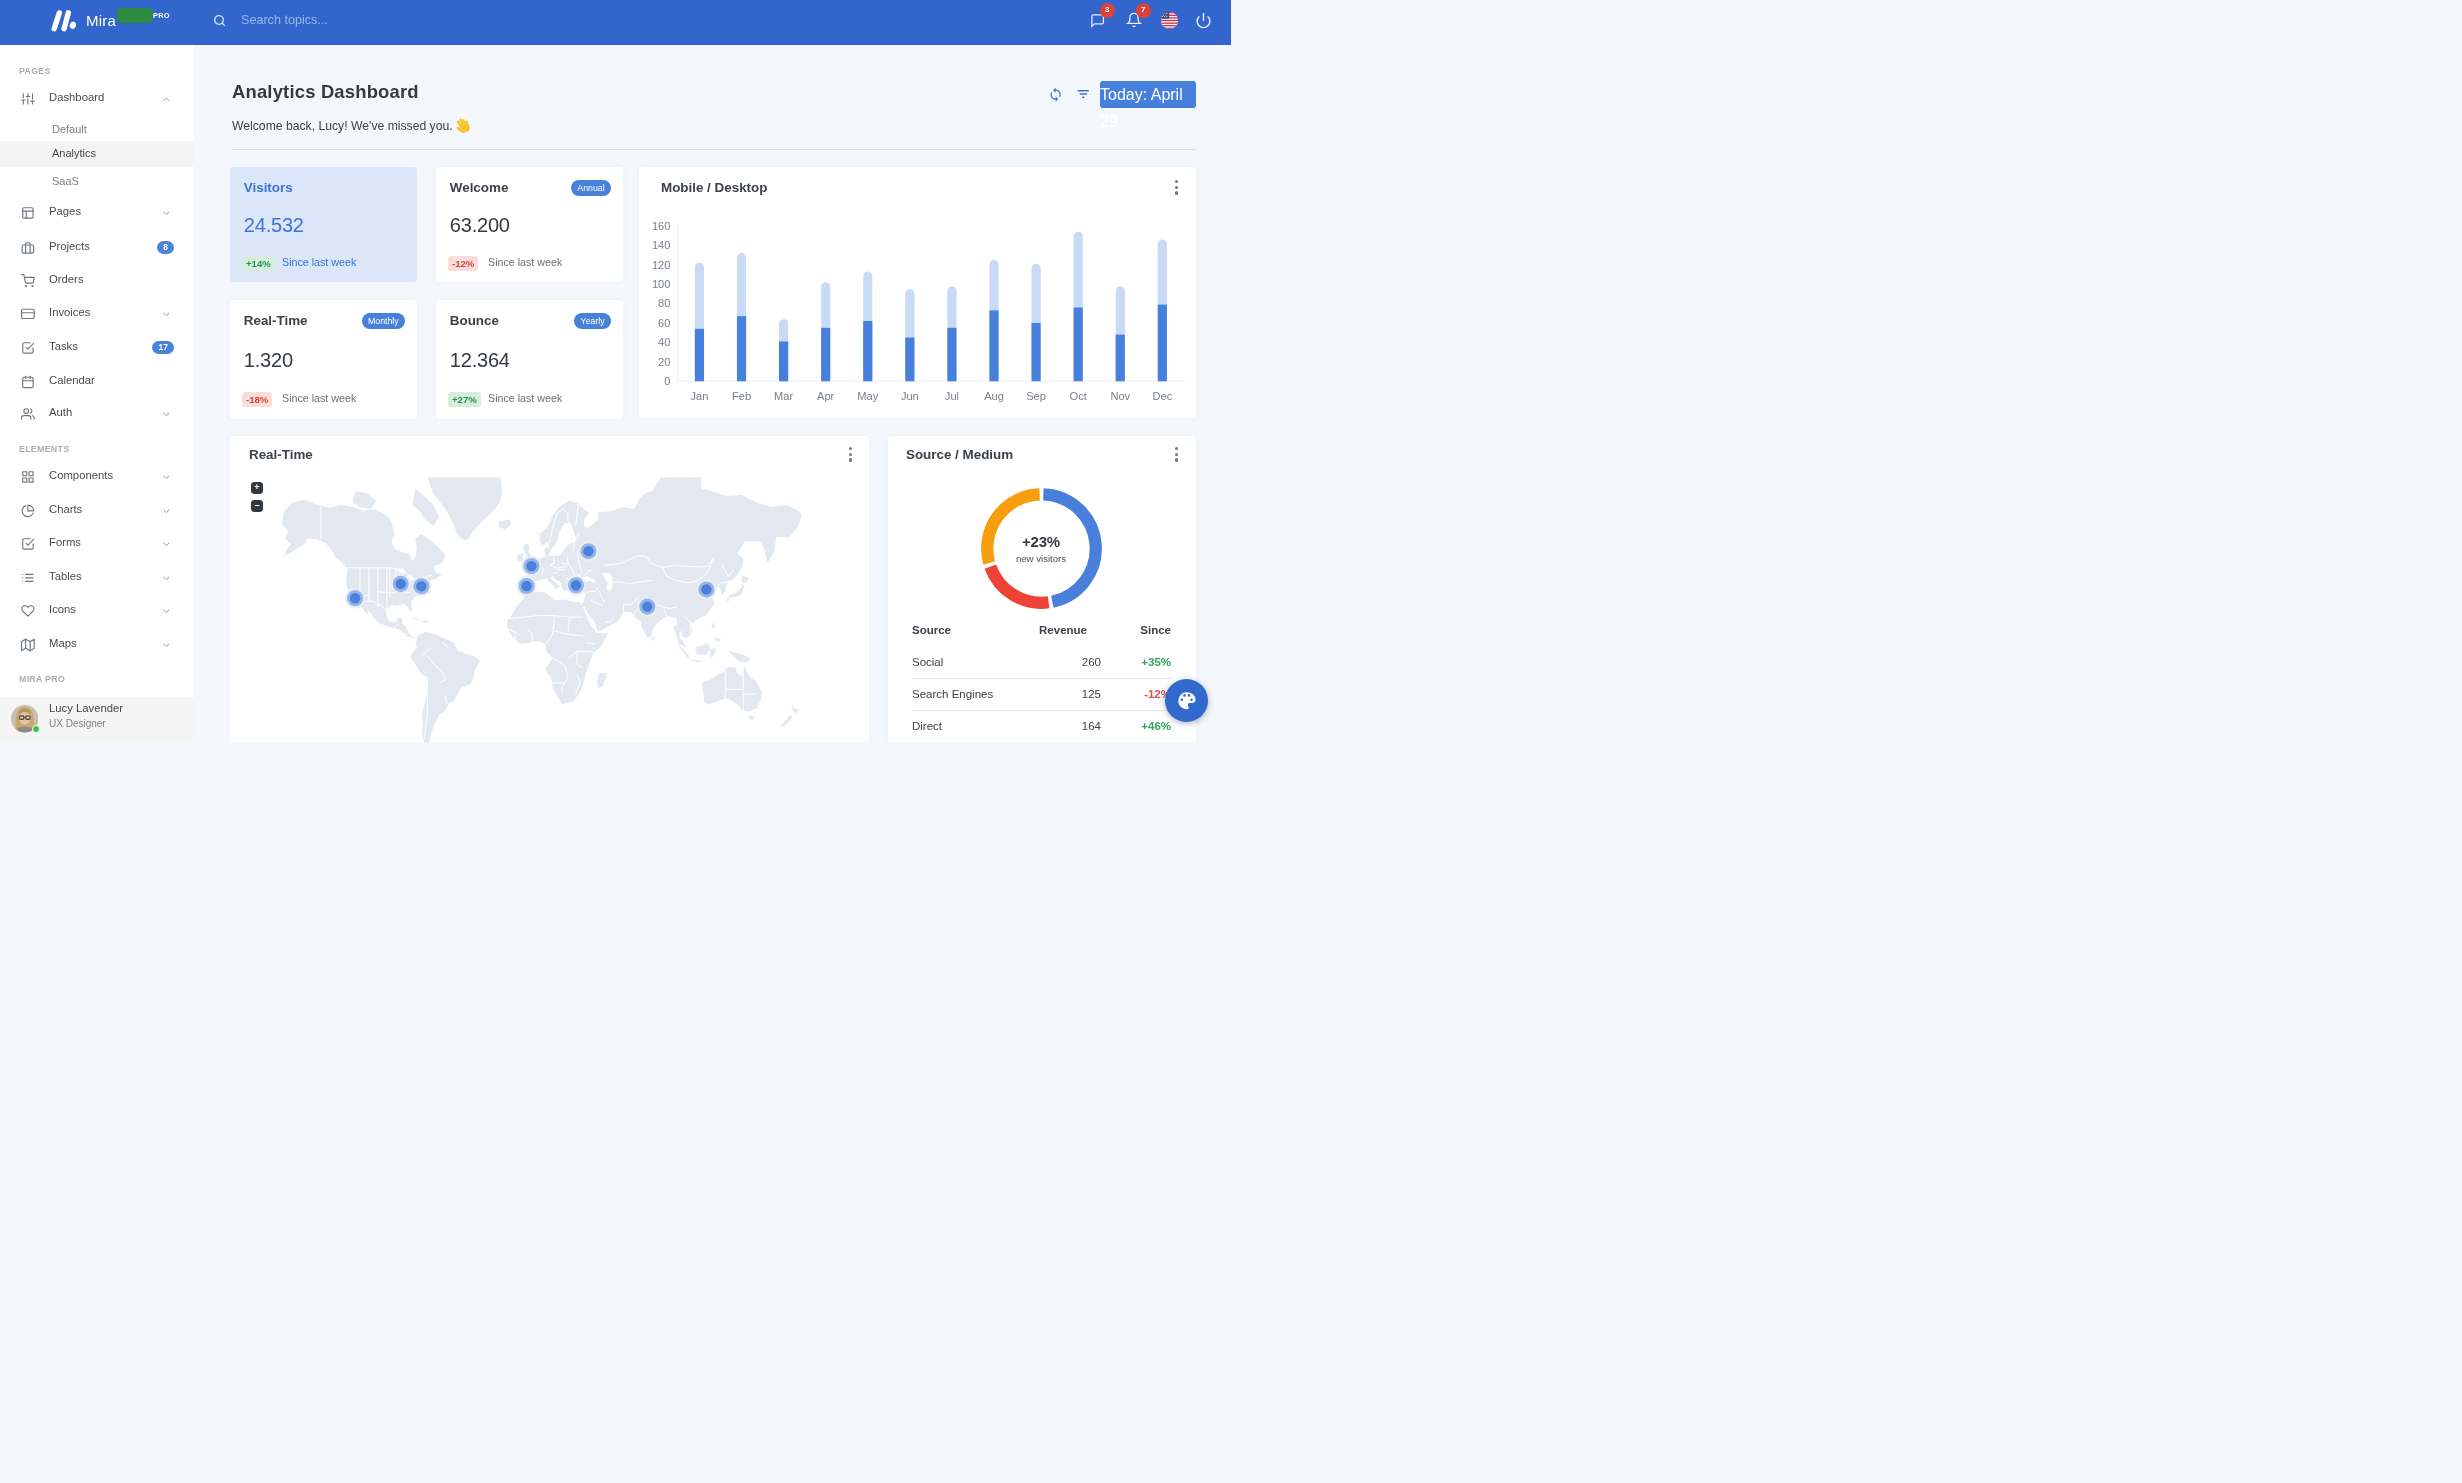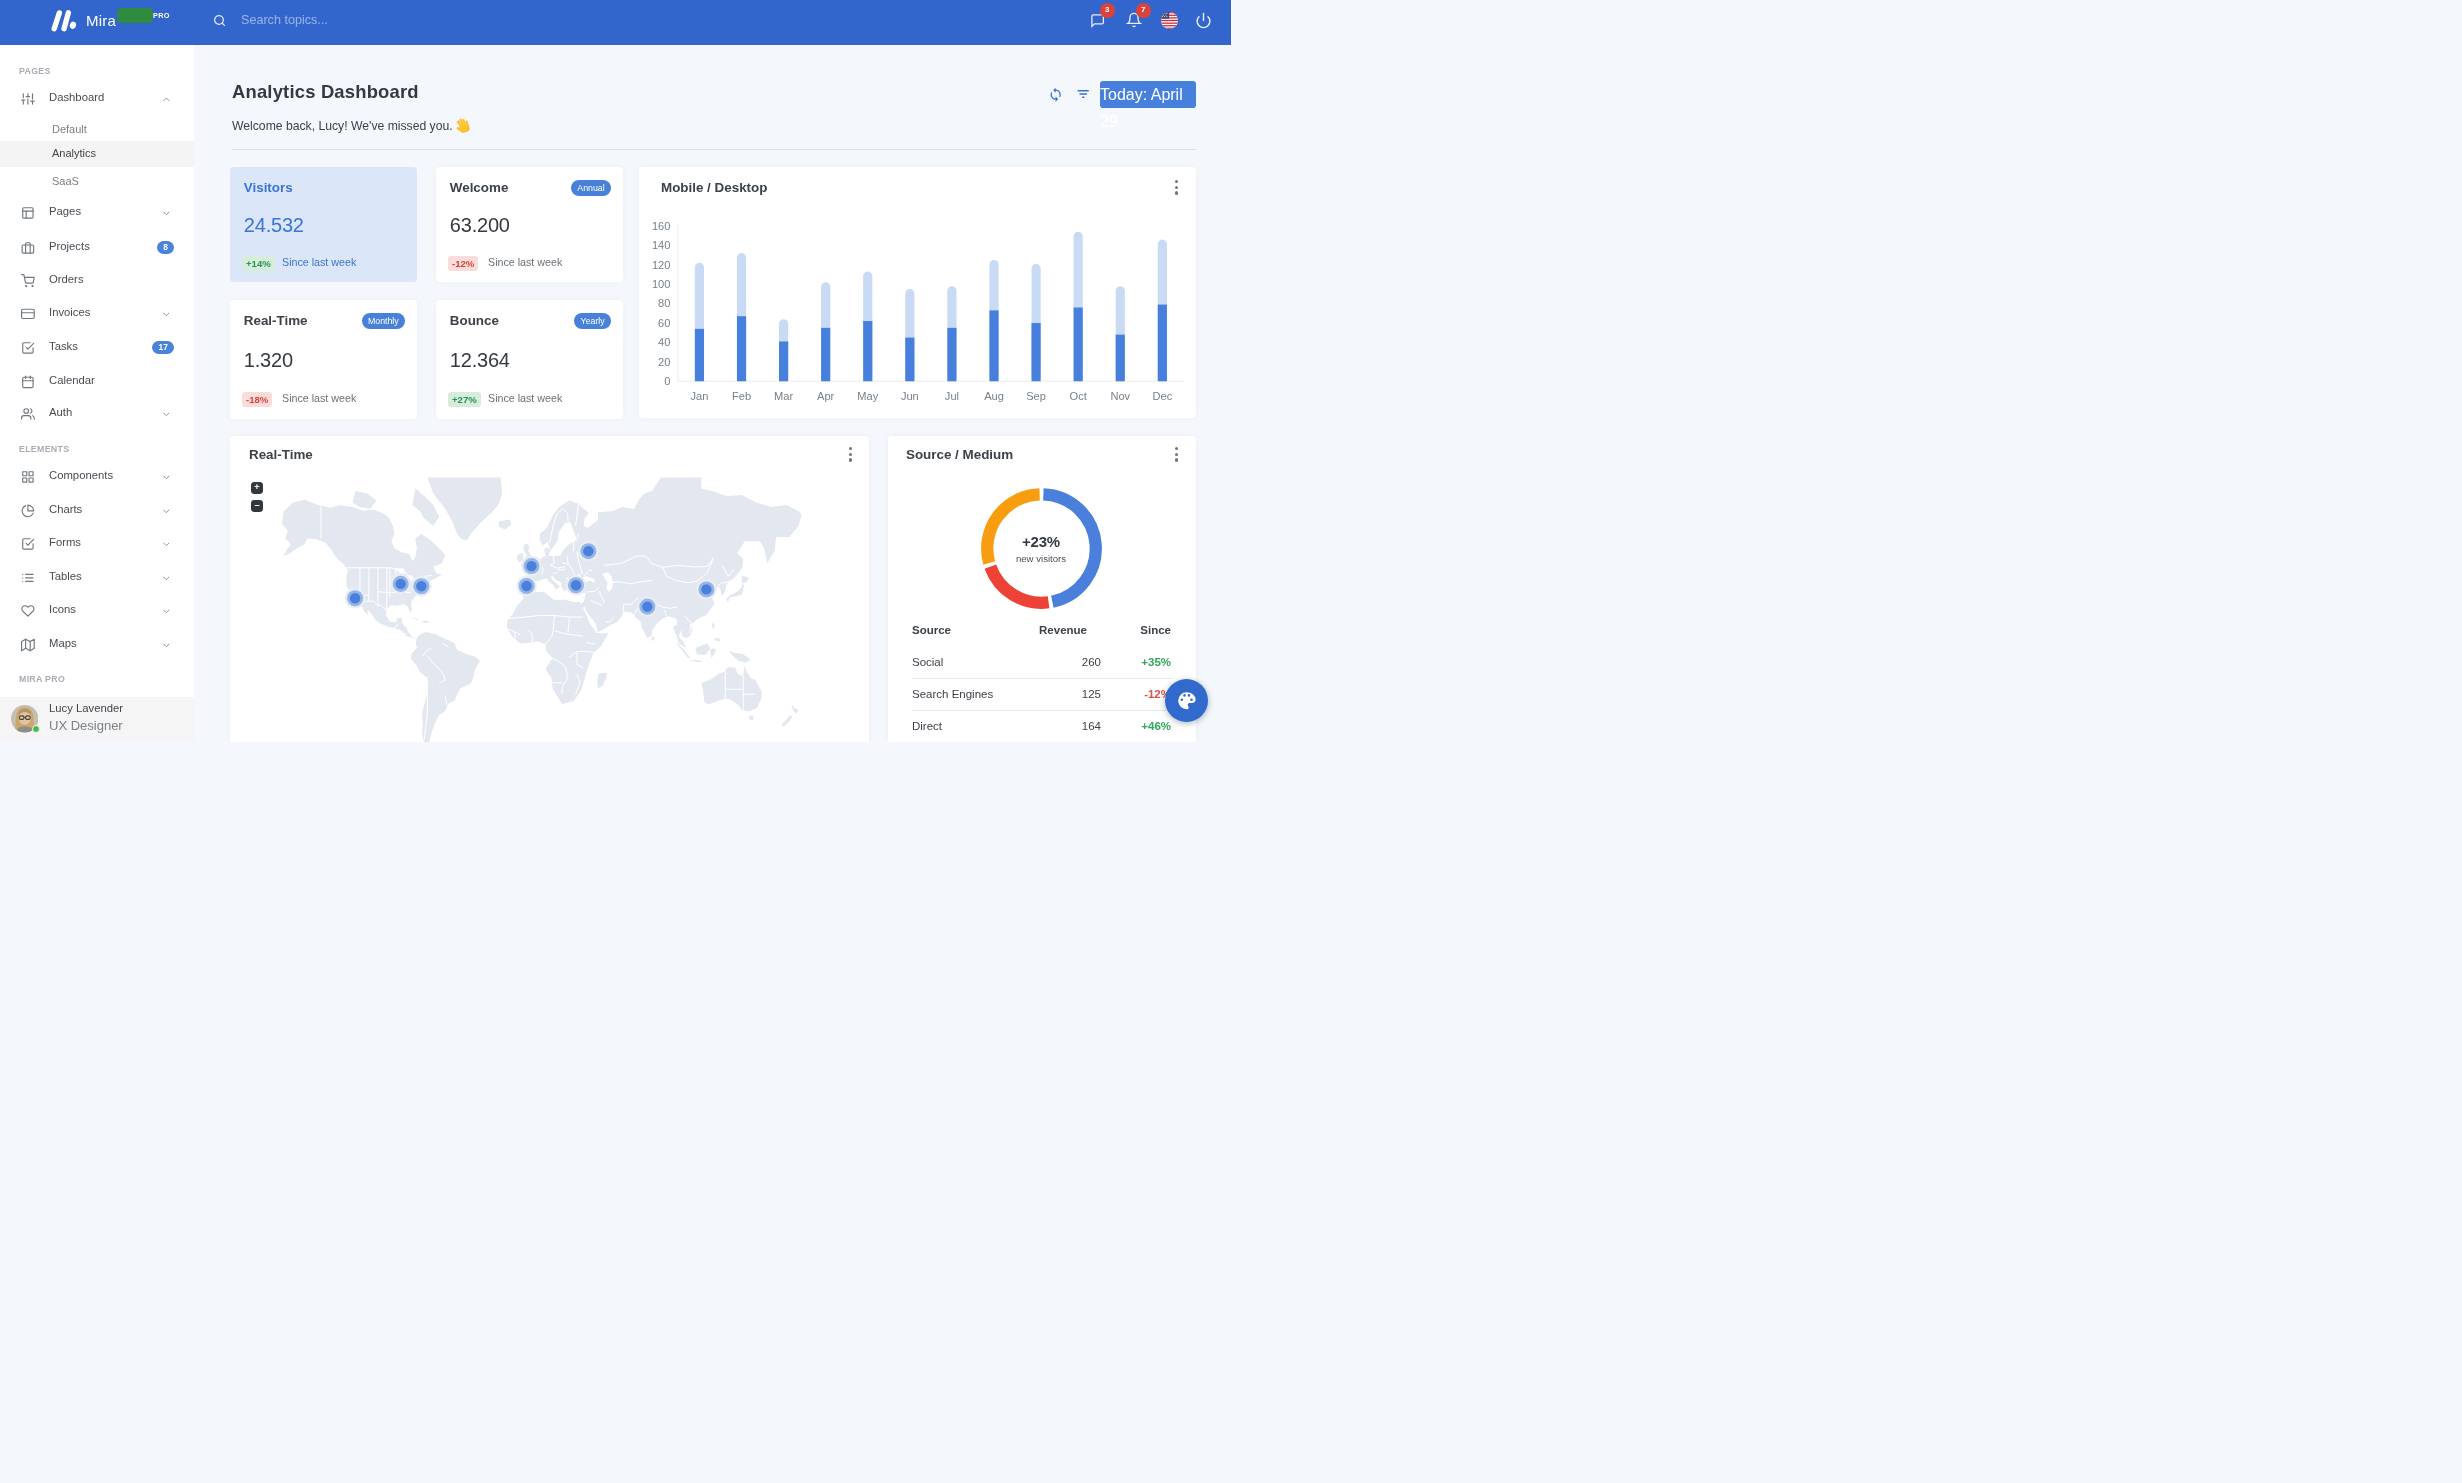--- a/index.html
+++ b/index.html
@@ -275,21 +275,21 @@
         <path d="M10 13 Q18 5 26 13 L26 9 Q18 1 10 9 Z" fill="#b5965c"></path>
         <rect x="10.8" y="14.2" width="6.2" height="4.6" rx="2.2" fill="none" stroke="#43403c" stroke-width="1.4"></rect>
         <rect x="19" y="14.2" width="6.2" height="4.6" rx="2.2" fill="none" stroke="#43403c" stroke-width="1.4"></rect>
         <line x1="17" y1="16.2" x2="19" y2="16.2" stroke="#43403c" stroke-width="1.2"></line>
         <path d="M9 30 Q18 25.5 27 30 L28.5 36 L7.5 36 Z" fill="#8d8d8d"></path>
       </g>
     </svg>
     <circle class="abs"></circle>
     <div class="abs" style="left:32px;top:27.5px;width:8.4px;height:8.4px;border-radius:50%;background:#47bb4a;border:1.5px solid #f5f5f5"></div>
     <div class="abs" style="left:49px;top:5.4px;font-size:11.3px;color:#40464c">Lucy Lavender</div>
-    <div class="abs" style="left:49px;top:20.6px;font-size:13px;color:#7a8187">UX Designer</div>
+    <div class="abs" style="left:49px;top:20.6px;font-size:10px;color:#7a8187">UX Designer</div>
   </div>
 </div>
 
 <div class="abs" style="left:232px;top:81px;font-size:18.4px;font-weight:700;color:#343a40;letter-spacing:0.2px">Analytics Dashboard</div>
 <div class="abs" style="left:232px;top:118px;font-size:12.2px;color:#3c4248">Welcome back, Lucy! We've missed you.
   <svg style="vertical-align:-2.7px" width="14.5" height="14.5" viewBox="0 0 512 512">
       <g transform="rotate(-18 256 256)">
         <path fill="#fdc32c" d="M408.781 128.007C386.356 127.578 368 146.36 368 168.79V256h-8V79.79c0-22.43-18.356-41.212-40.781-40.783C297.488 39.423 280 57.169 280 79v177h-8V40.79C272 18.36 253.644-.422 231.219.007 209.488.423 192 18.169 192 40v216h-8V80.79c0-22.43-18.356-41.212-40.781-40.783C121.488 40.423 104 58.169 104 80v235.992l-31.648-43.519c-12.993-17.866-38.009-21.817-55.877-8.823-17.865 12.994-21.815 38.01-8.822 55.877l125.601 172.705A48 48 0 0 0 172.073 512h197.59c22.274 0 41.622-15.324 46.724-37.006l26.508-112.66a192.011 192.011 0 0 0 5.104-43.975V168c.001-21.831-17.487-39.577-39.218-39.993z"></path>
       </g>
       <path d="M60 115 Q40 150 45 190 M452 340 Q460 380 440 412" stroke="#e8a33d" stroke-width="26" fill="none" stroke-linecap="round"></path>

